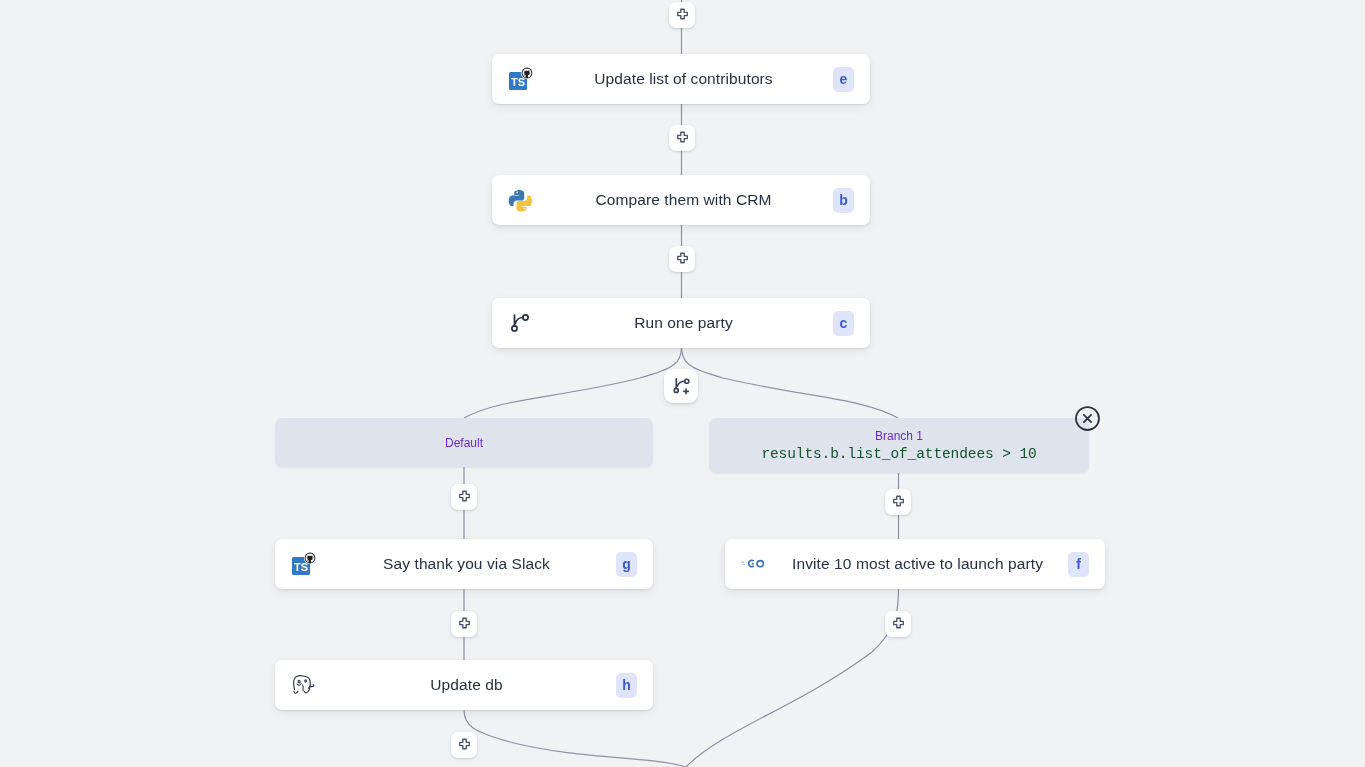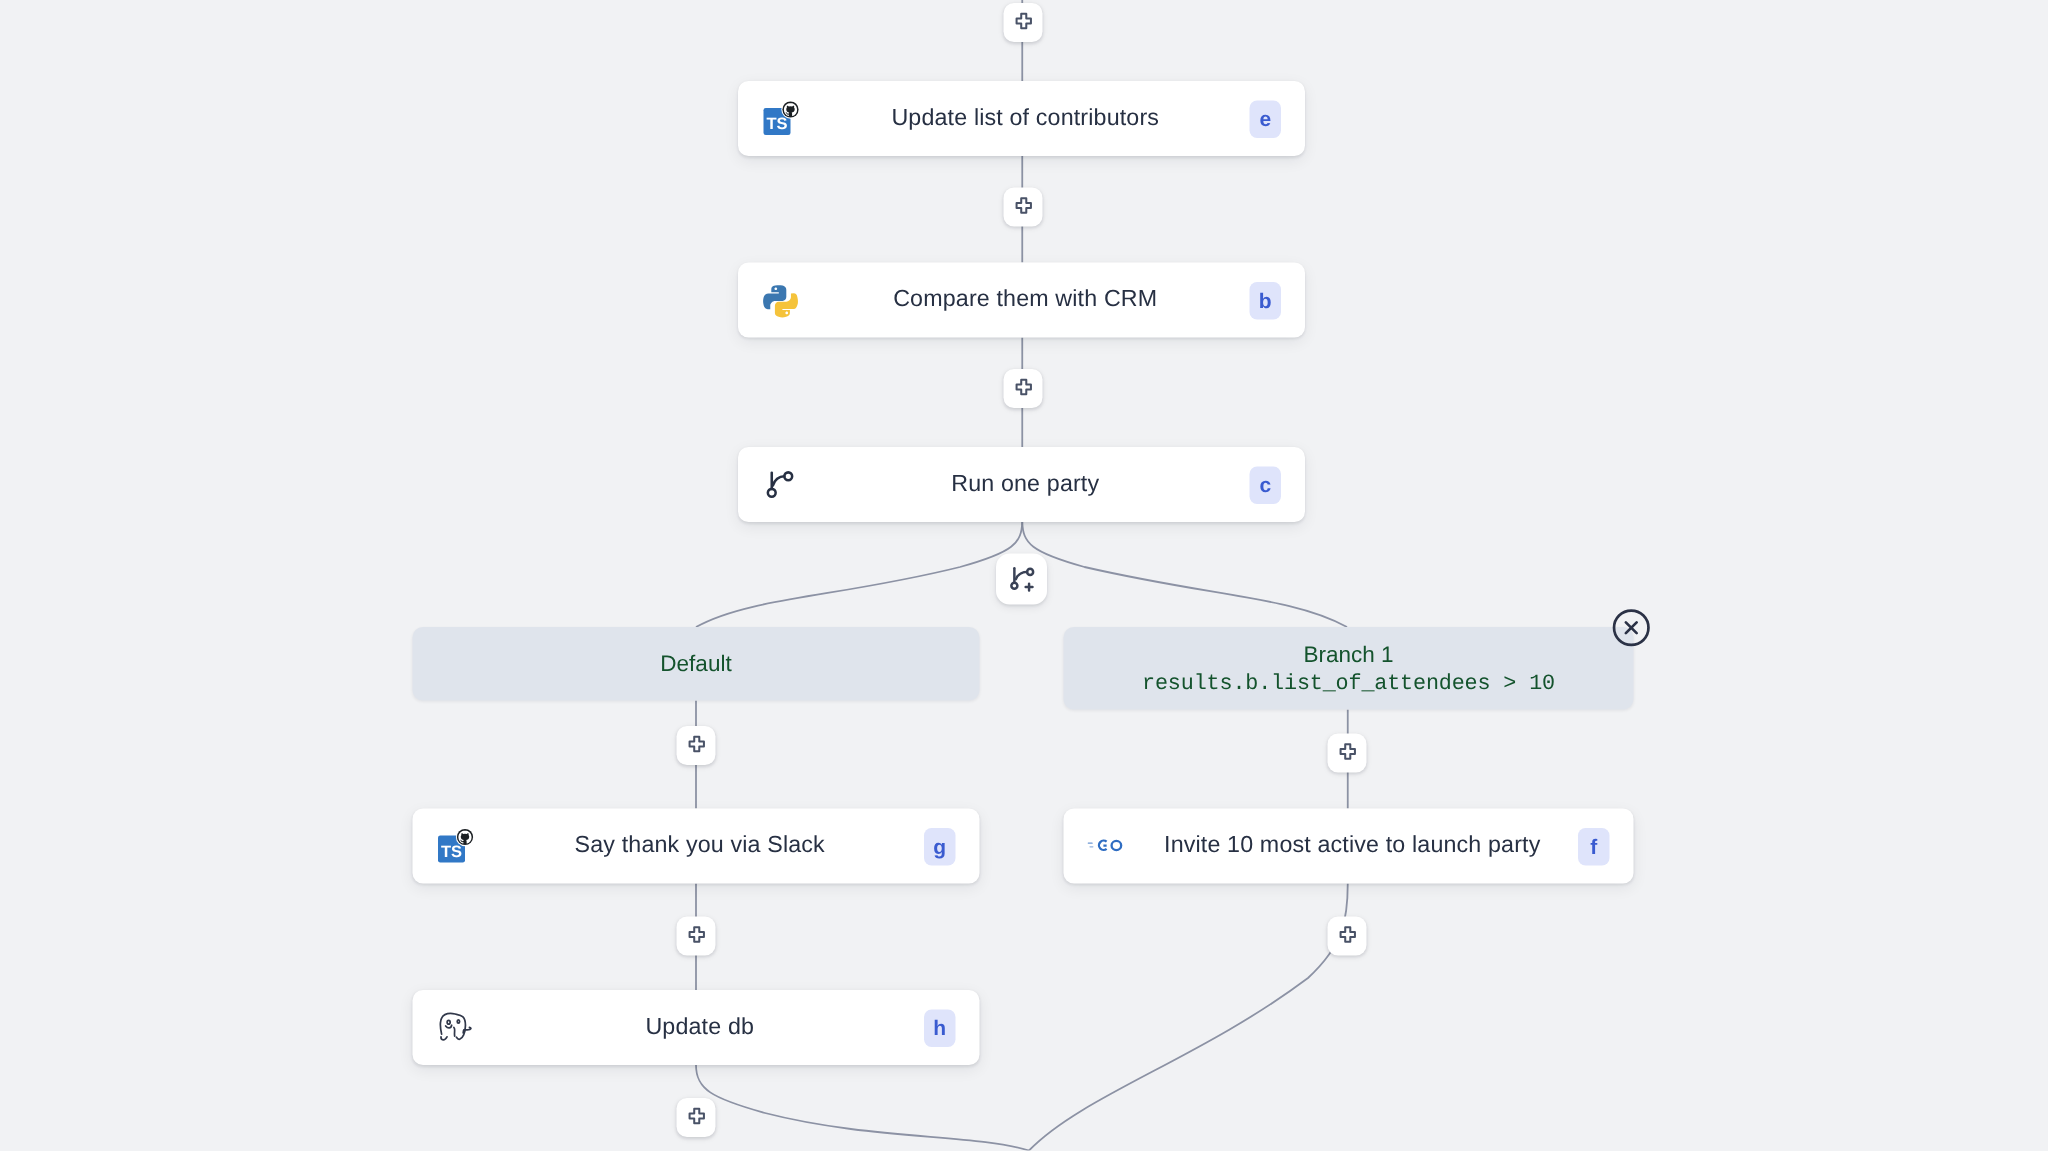--- a/index.html
+++ b/index.html
@@ -82,22 +82,22 @@
     background: #dfe4ec;
     border-radius: 7px;
     display: flex;
     flex-direction: column;
     align-items: center;
     justify-content: center;
     cursor: pointer;
     box-shadow: 0 1px 2px rgba(16,24,40,0.06);
   }
   .branch-box .b-name {
-    font-size: 15px;
-    color: #14532d;
+    font-size: 12px;
+    color: #6d28d9;
   }
   .branch-box .b-cond {
     font-family: "Liberation Mono", "DejaVu Sans Mono", monospace;
     font-size: 14.5px;
     color: #14532d;
     margin-top: 3px;
     letter-spacing: -0.1px;
   }
 
   
@@ -253,21 +253,21 @@
                  c0.24,0.6 0.09,1.05 0.04,1.16 c0.28,0.31 0.45,0.7 0.45,1.19
                  c0,1.71 -1.04,2.09 -2.03,2.2 c0.16,0.14 0.3,0.41 0.3,0.84
                  v1.25 c0,0.12 0.08,0.26 0.31,0.22 c1.74,-0.6 3,-2.26 3,-4.3
                  c0,-2.5 -1.97,-4.5 -4.4,-4.5 z" fill="#ffffff"></path>
       </svg>
     </span>
     <span class="node-title">Say thank you via Slack</span>
     <span class="kbd">g</span>
   </div>
 
-  <div class="node" style="left:709px; top:539px; width:380px;">
+  <div class="node" style="left:725px; top:539px; width:380px;">
     <span class="node-icon">
       <svg width="26" height="20" viewBox="0 0 52 26" xmlns="http://www.w3.org/2000/svg">
         <g fill="#3a74c4">
           <rect x="0" y="8.4" width="7" height="1.7" rx="0.85" opacity="0.75"></rect>
           <rect x="2.5" y="13.3" width="5.5" height="1.7" rx="0.85" opacity="0.55"></rect>
         </g>
         <g fill="none" stroke="#2f6dc2" stroke-width="3.1">
           <path d="M25.5,7.3 a6.2,6.2 0 1 0 0,9.5 M25.5,12.6 h-4.3"></path>
           <ellipse cx="38.5" cy="12.3" rx="6.4" ry="6.1"></ellipse>
         </g>

